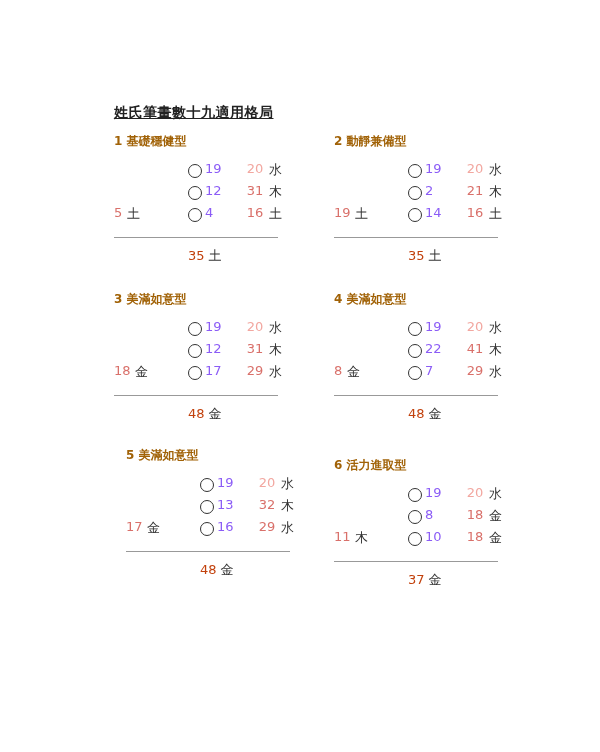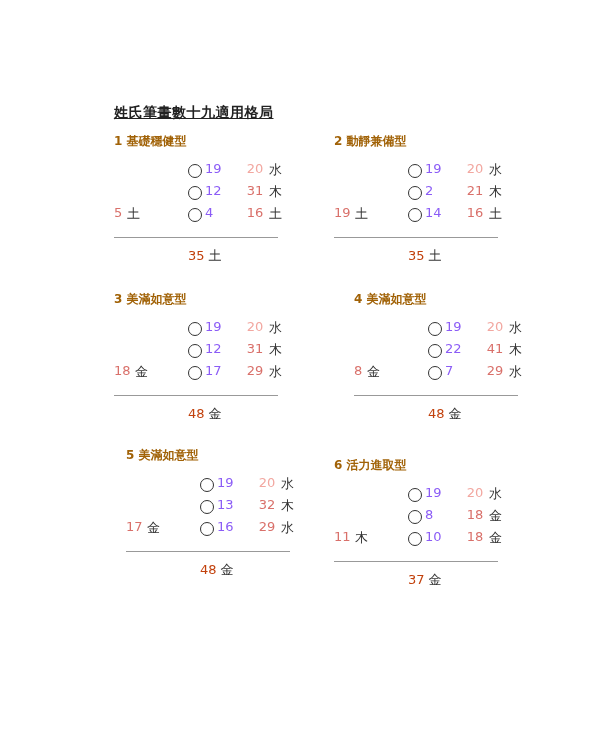--- a/index.html
+++ b/index.html
@@ -94,21 +94,21 @@
         <span class="circle"></span>
         <span class="num">17</span>
         <span class="rnum">29</span>
         <span class="rel">水</span>
         <span class="lnum">18</span>
         <span class="lel" style="left:21px">金</span>
       </div>
       <div class="line"></div>
       <div class="total"><span class="tn">48</span><span class="te">金</span></div>
     </div>
-    <div class="card" style="left: 334px; top: 291px; margin-left: 20px;">
+    <div class="card" style="left: 334px; top: 291px;">
       <div class="card-title">4 美滿如意型</div>
       <div class="row" style="top:28px">
         <span class="circle"></span>
         <span class="num">19</span>
         <span class="rnum light">20</span>
         <span class="rel">水</span>
       </div>
       <div class="row" style="top:50px">
         <span class="circle"></span>
         <span class="num">22</span>

